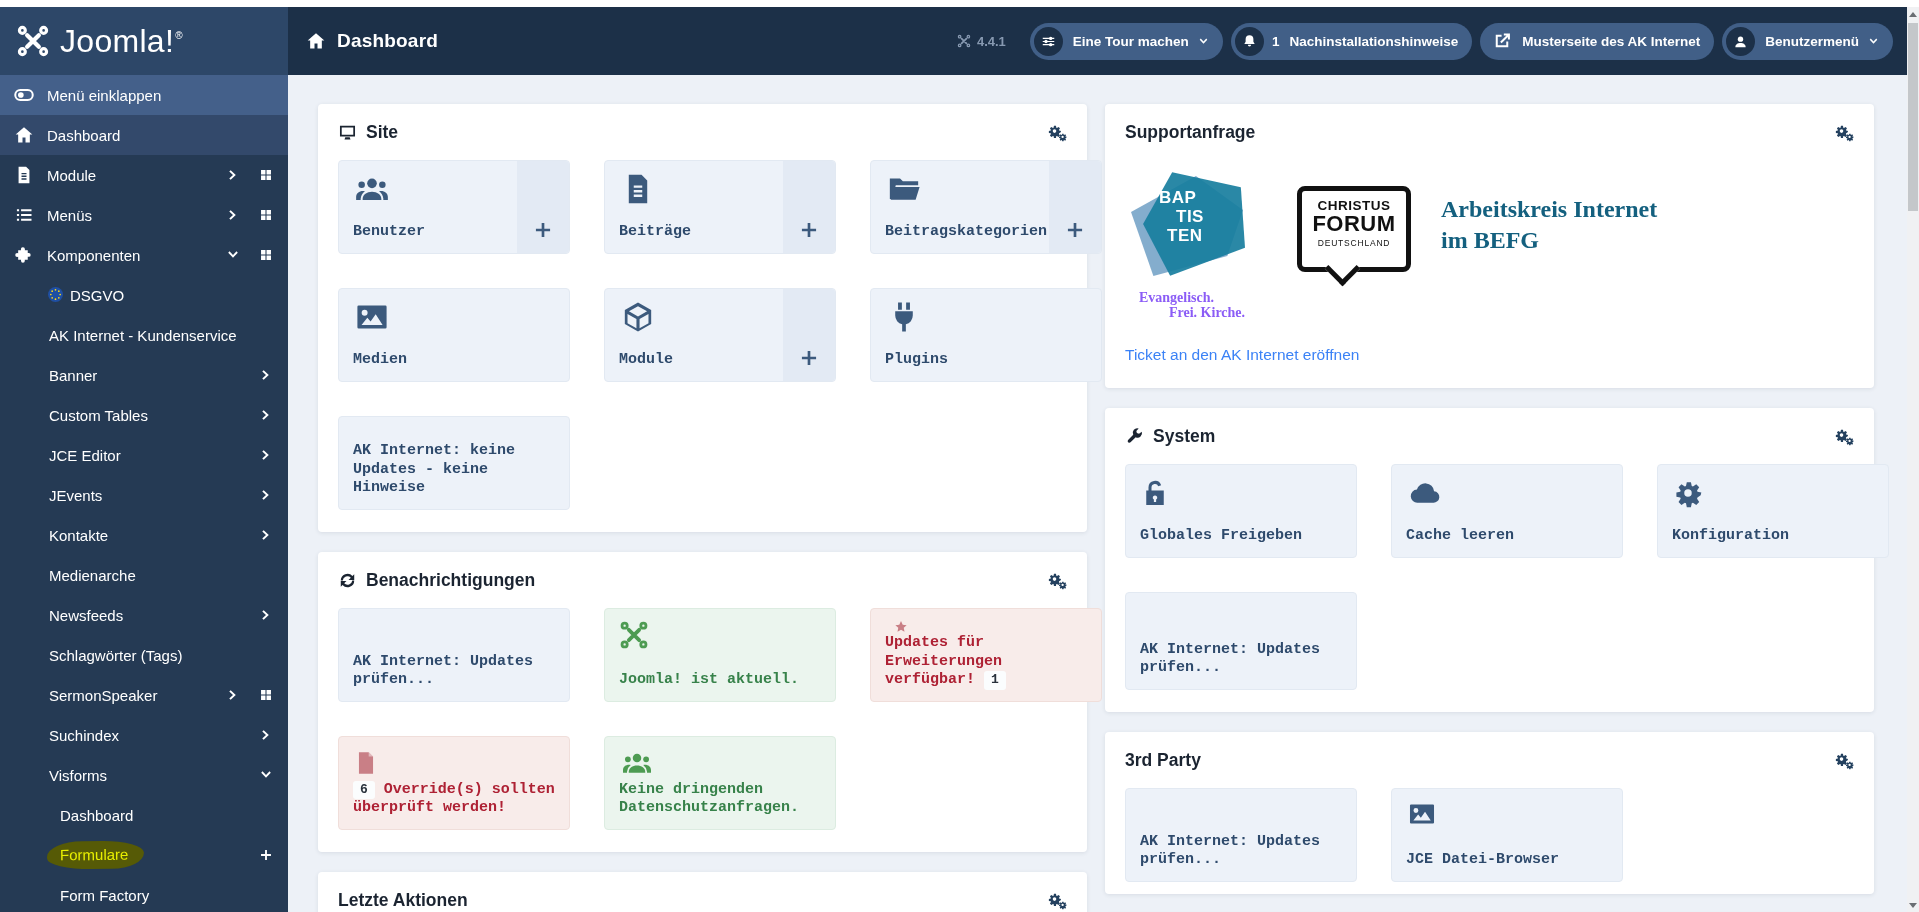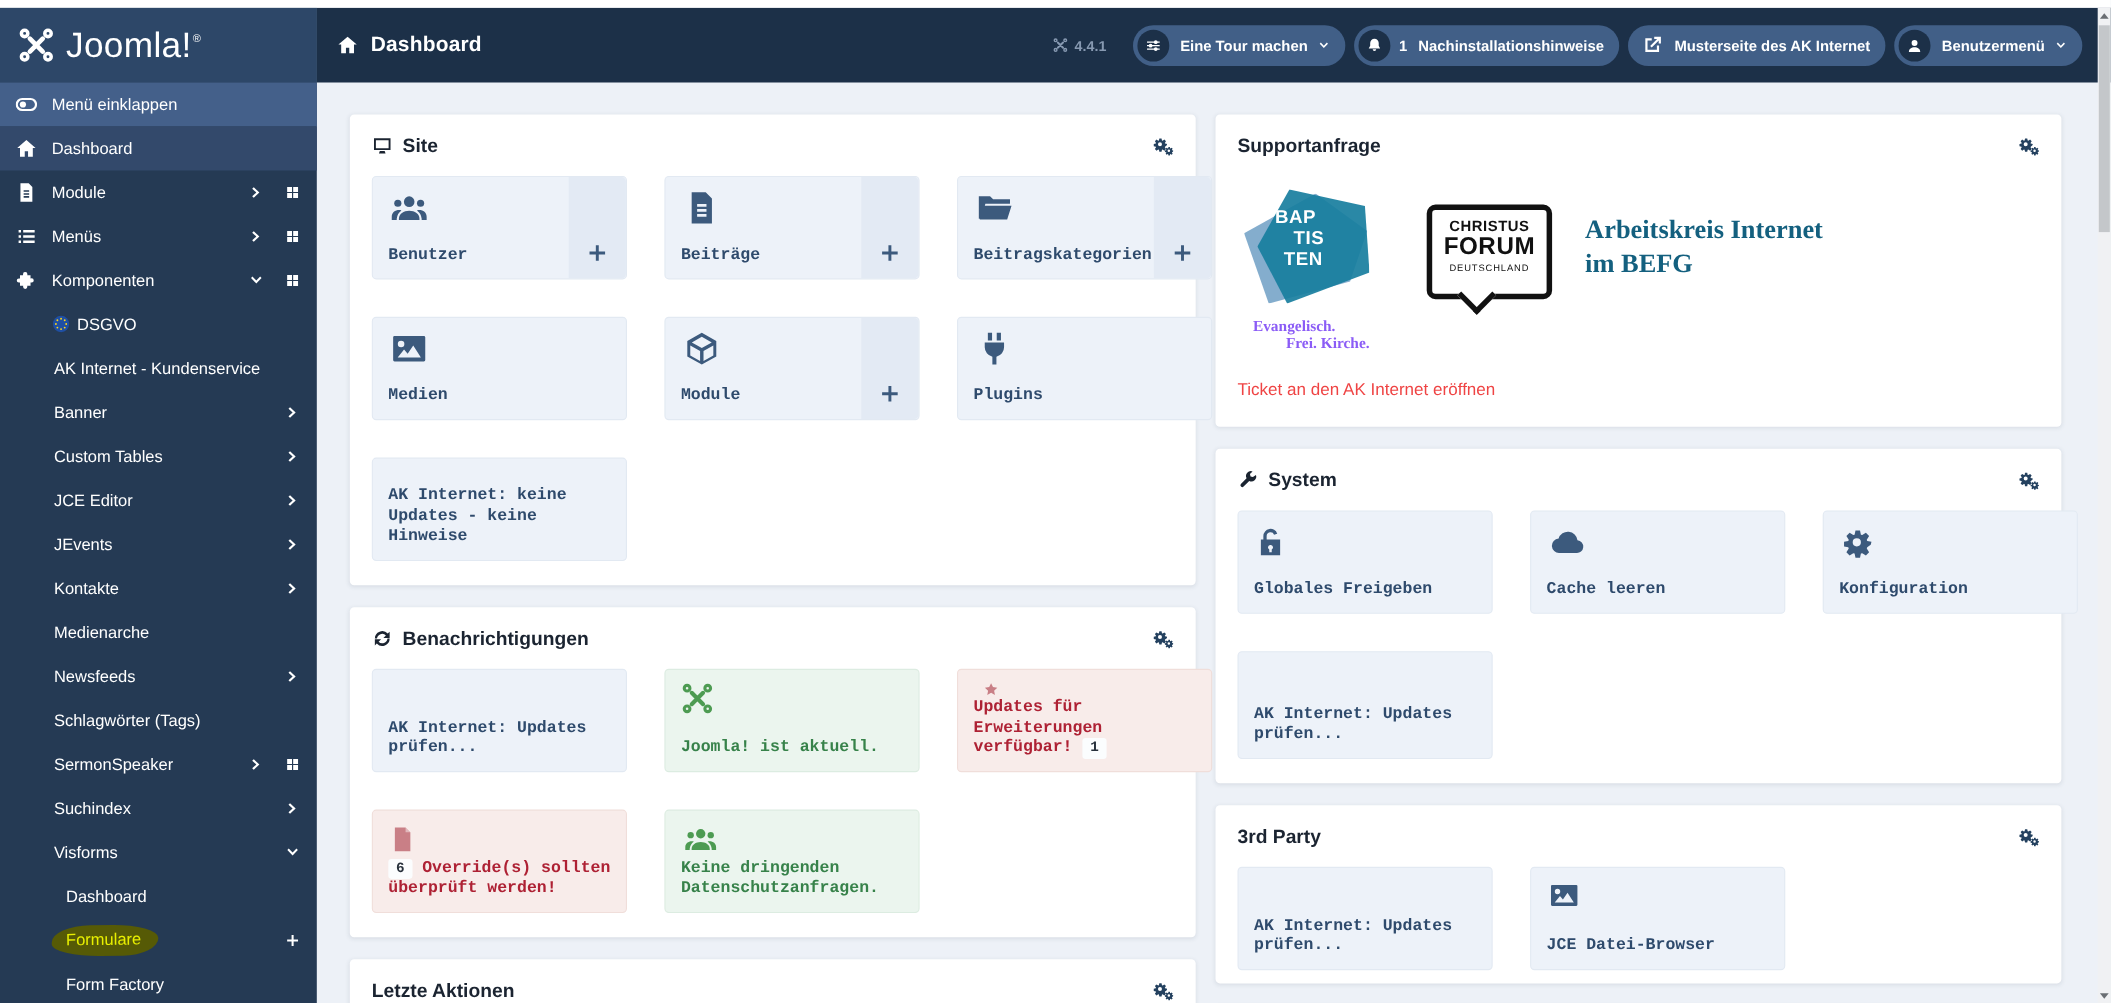--- a/index.html
+++ b/index.html
@@ -96,21 +96,21 @@
   .bap-t2{margin-left:44px;}
   .cfd{position:relative;width:104px;height:76px;border:5px solid #111;border-radius:8px;background:#fff;
        margin:16px 0 0 6px;text-align:center;color:#111;box-sizing:content-box;}
   .cfd-l1{font-size:13.5px;font-weight:800;letter-spacing:.5px;margin-top:7px;}
   .cfd-l2{font-size:22px;font-weight:800;letter-spacing:.5px;margin-top:-2px;text-align:center;}
   .cfd-l3{font-size:8.5px;font-weight:400;letter-spacing:.8px;margin-top:1px;}
   .cfd-tail{position:absolute;left:28px;bottom:-14px;width:20px;height:20px;background:#fff;
             border-left:5px solid #111;border-bottom:5px solid #111;transform:rotate(-45deg);}
   .sup-head{margin:24px 0 0 30px;font-family:"Liberation Serif",serif;font-weight:700;font-size:24px;
             line-height:1.3;color:#14607f;}
-  .sup-link{display:inline-block;margin:26px 0 0;padding:0 20px 24px;color:#ef4444;font-size:15.5px;cursor:pointer;}
+  .sup-link{display:inline-block;margin:26px 0 0;padding:0 20px 24px;color:#3b82f6;font-size:15.5px;cursor:pointer;}
 
   
   .scroll{position:absolute;right:0;top:7px;bottom:0;width:12px;background:#f0f1f3;z-index:50;}
   .sb-arrow{position:absolute;left:0;width:12px;height:14px;display:flex;align-items:center;justify-content:center;}
   .sb-up{top:0;}
   .sb-up:after{content:'';border-left:4px solid transparent;border-right:4px solid transparent;border-bottom:5px solid #6a6e73;}
   .sb-down{bottom:0;}
   .sb-down:after{content:'';border-left:4px solid transparent;border-right:4px solid transparent;border-top:5px solid #6a6e73;}
   .sb-thumb{position:absolute;left:1px;right:1px;top:16px;height:188px;background:#c4c7ca;}
 </style>

